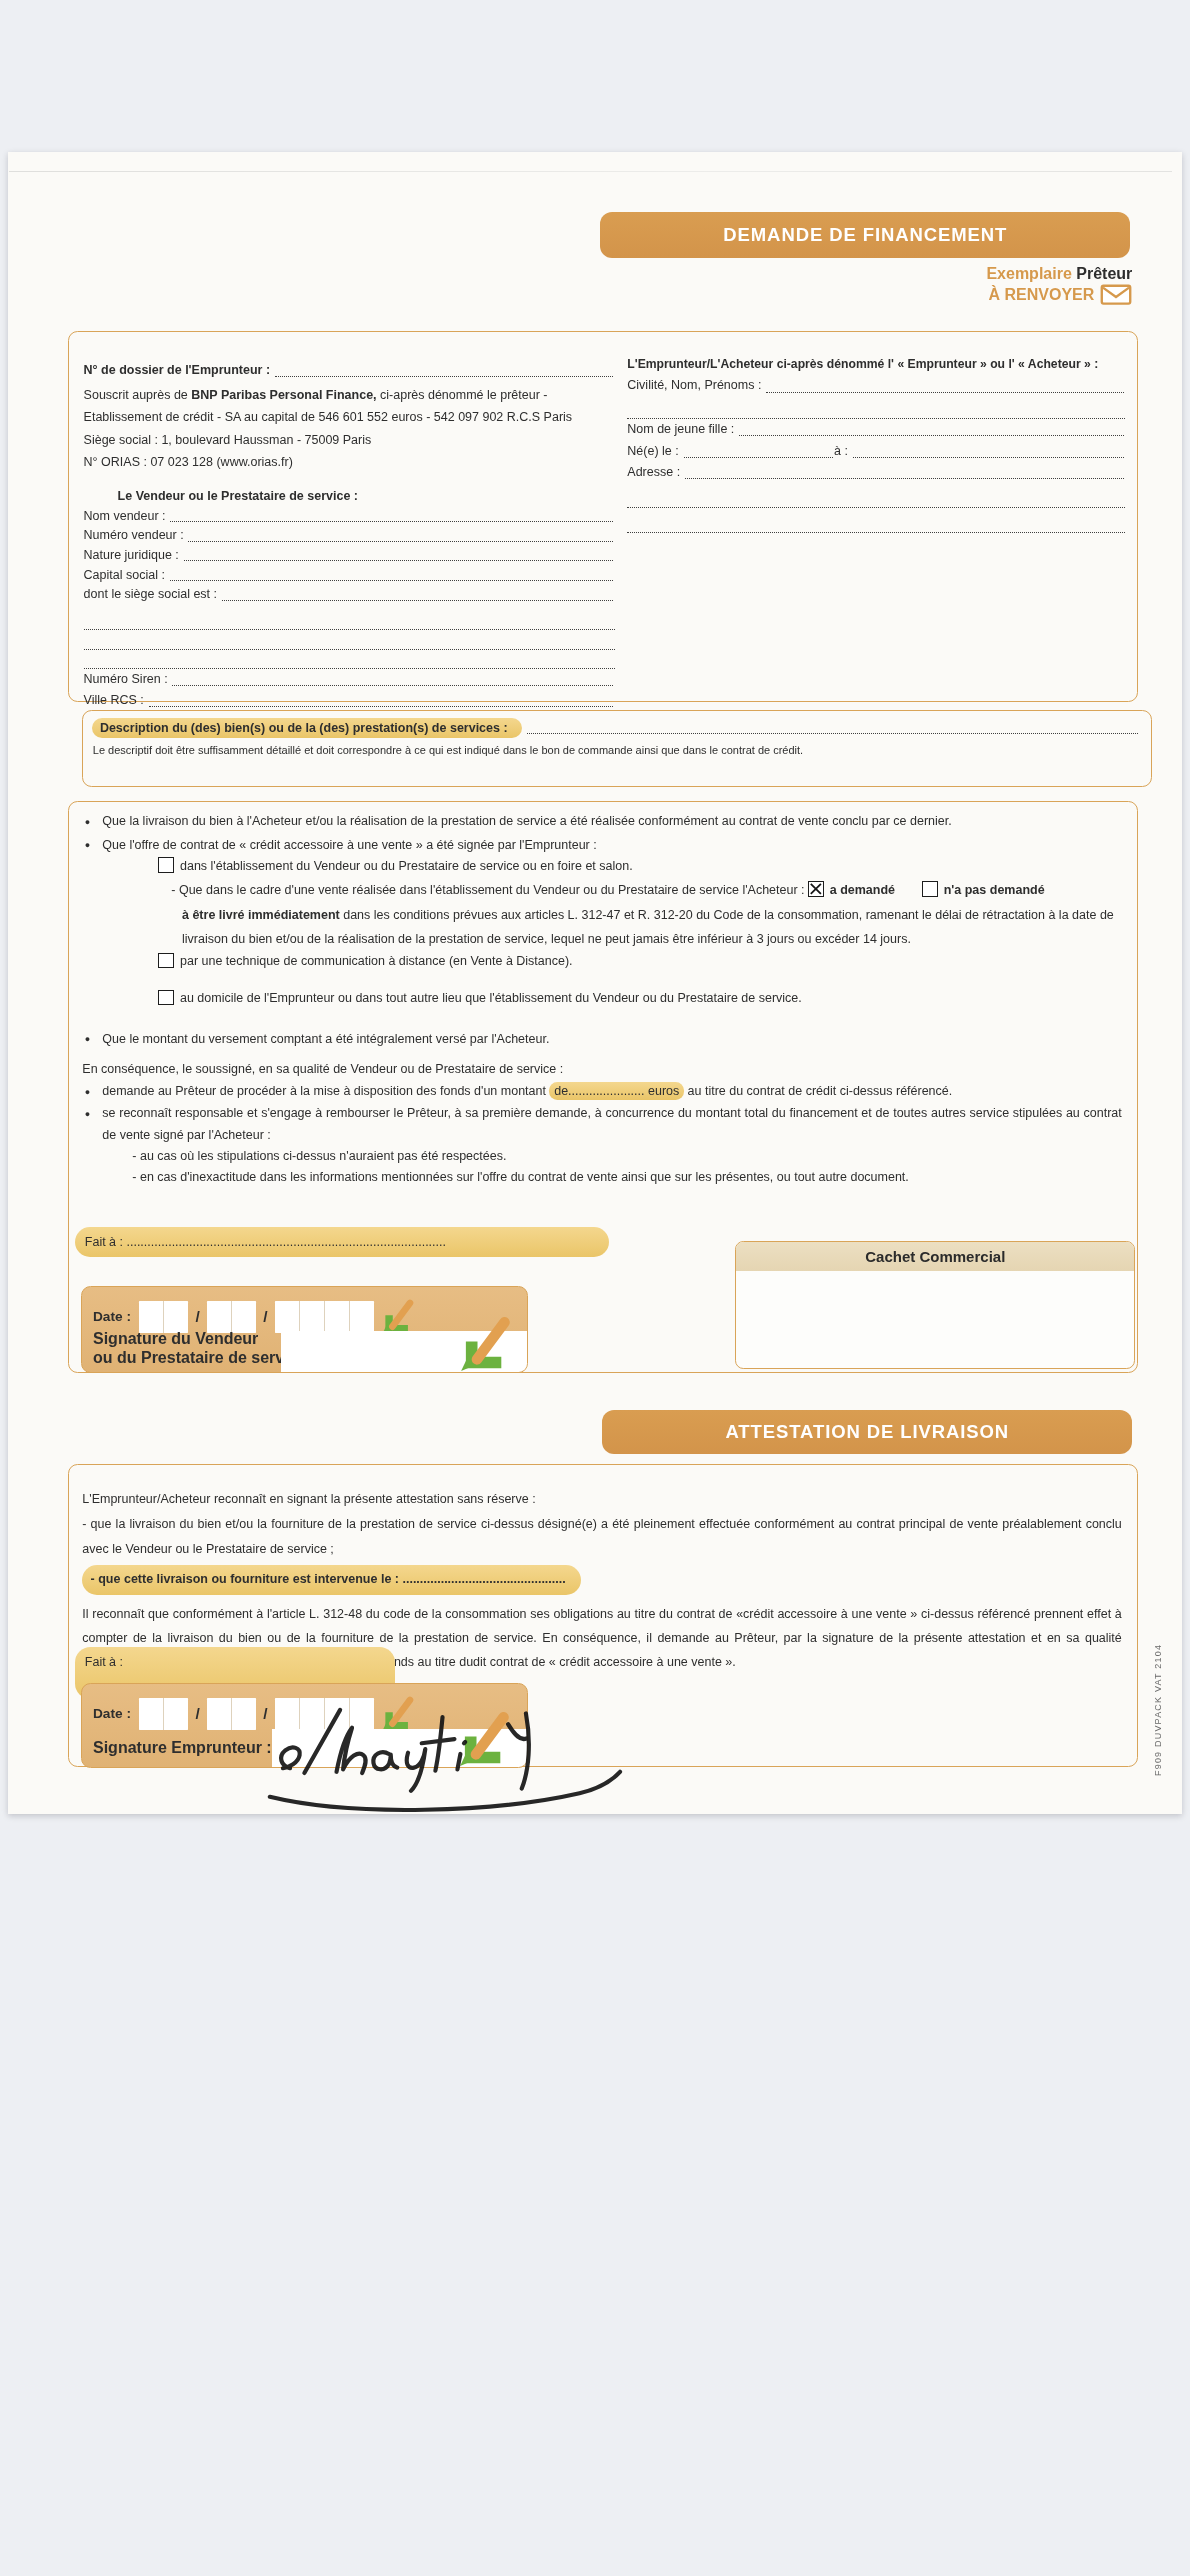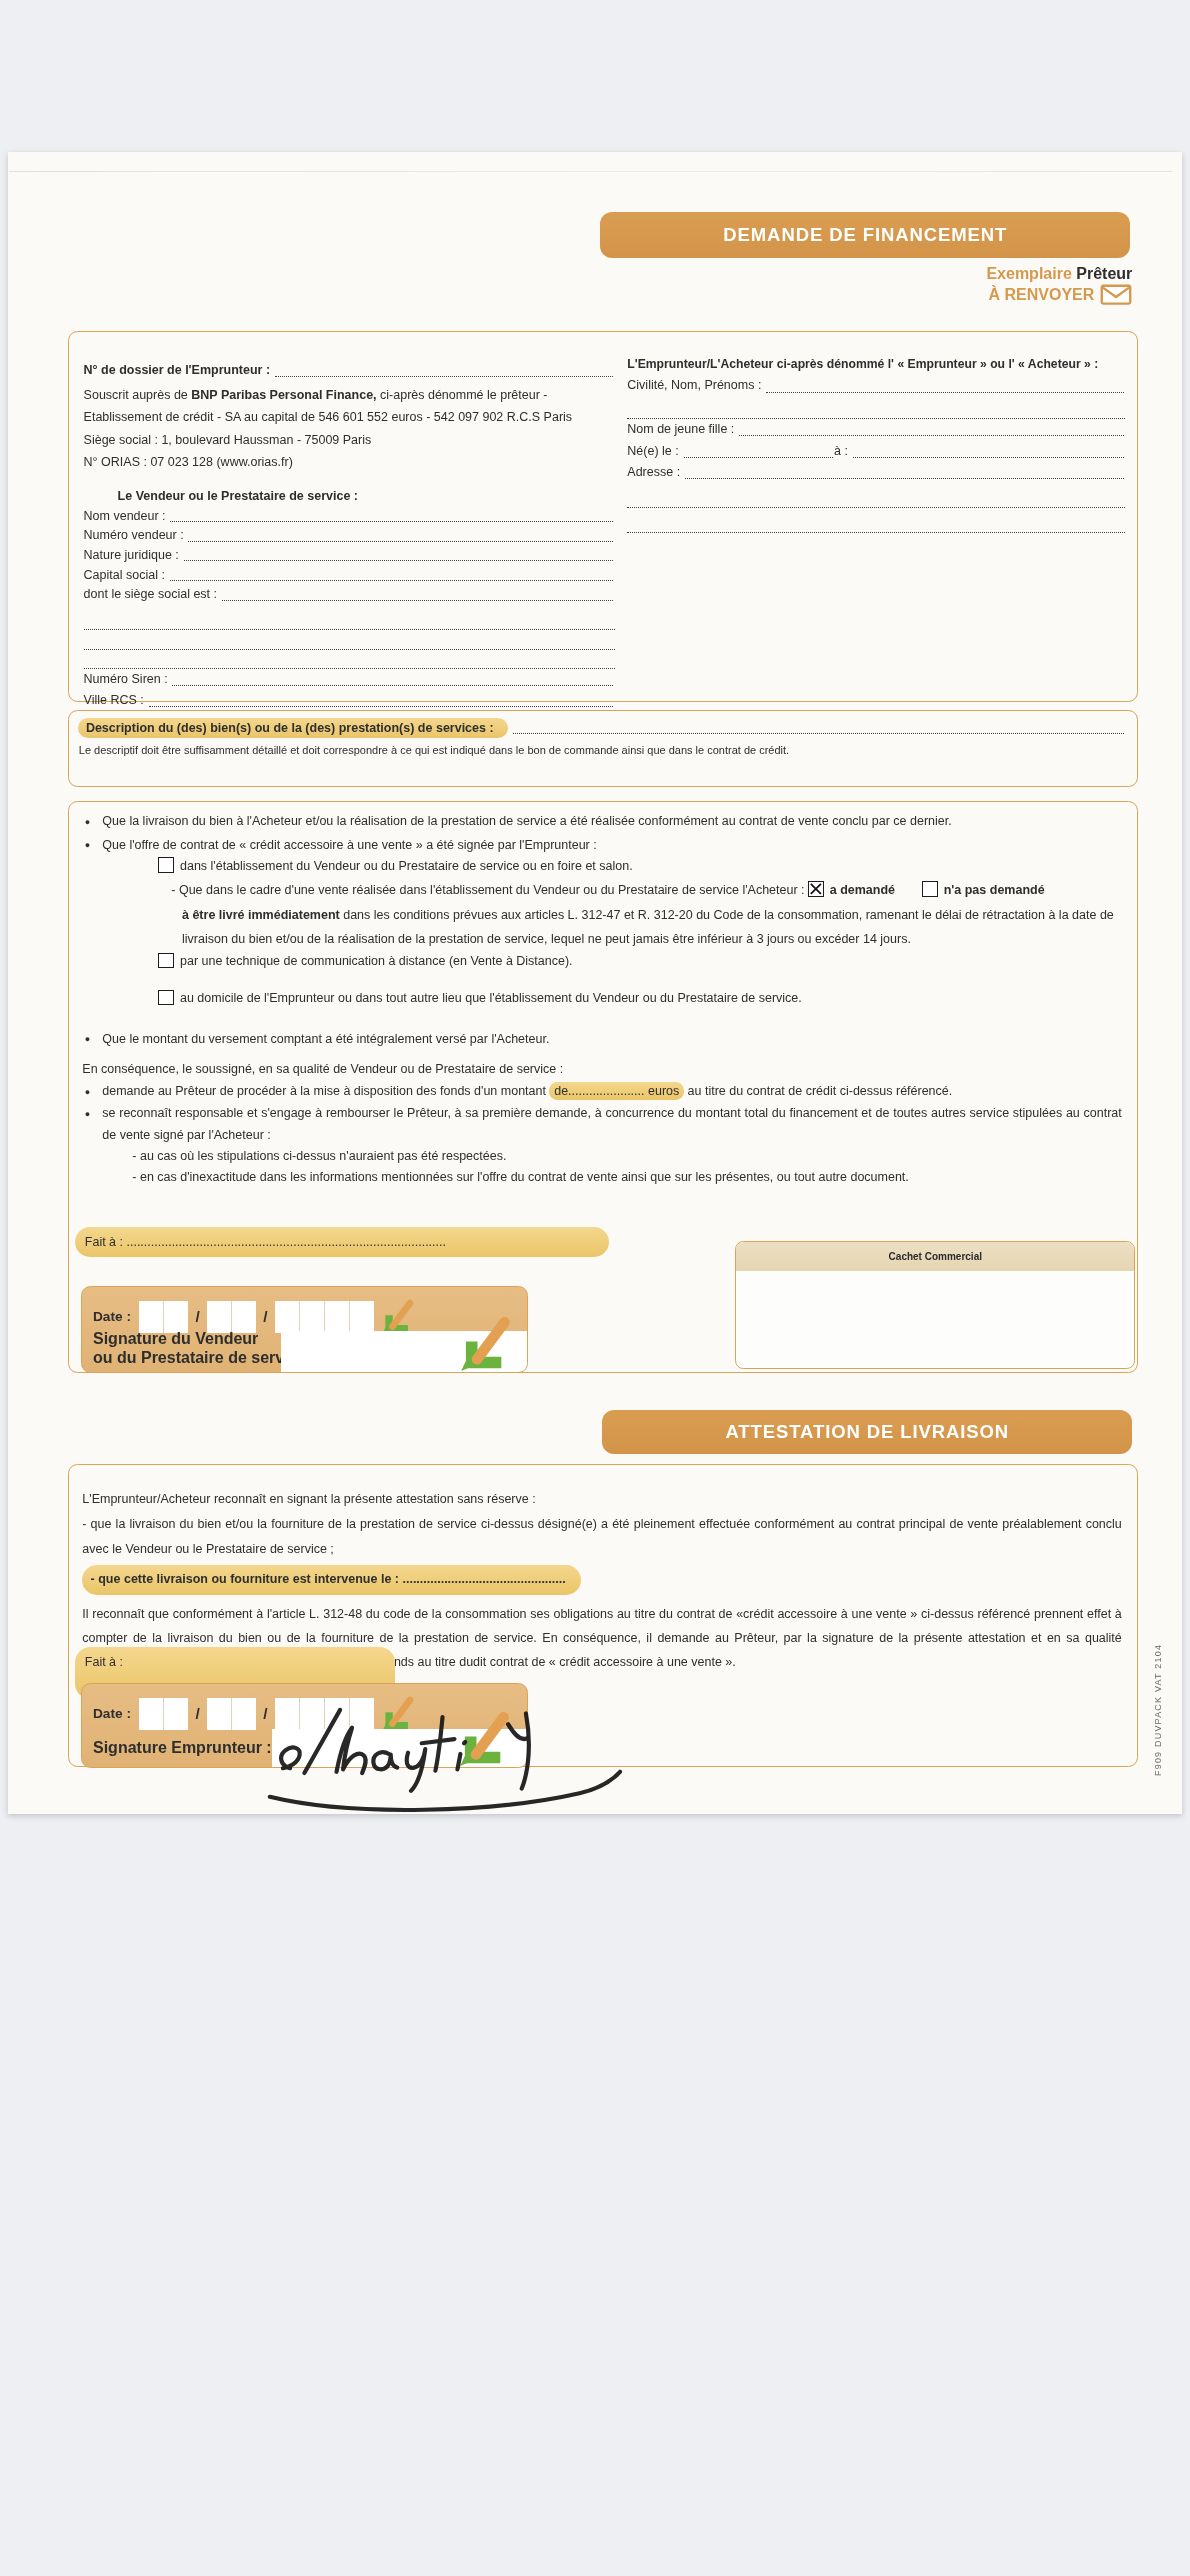--- a/index.html
+++ b/index.html
@@ -36,21 +36,21 @@
   .bullet .bdot{position:absolute;left:2.4px;top:0.6px;font-size:9px;}
   .cbline{margin-left:76px;line-height:21.4px;}
   .cb{display:inline-block;width:13.7px;height:13.7px;border:1.8px solid #1d1d1d;background:#fff;
       vertical-align:-3px;margin-right:6px;position:relative;}
   .cb svg{position:absolute;left:0;top:0;}
   .subdash{margin-left:89px;padding-left:10.7px;text-indent:-10.7px;line-height:24.4px;}
   .dashline{margin-left:50px;line-height:21.4px;}
   
   .cachet{position:absolute;border:1.2px solid #d9a458;border-radius:8.3px;background:#fdfdfb;overflow:hidden;}
   .cachet .chead{height:28.6px;background:linear-gradient(#ecdfc2,#e5d5b2);display:flex;align-items:center;justify-content:center;
-                 font-weight:bold;font-size:10px;color:#2b2b2b;}
+                 font-weight:bold;font-size:15px;color:#2b2b2b;}
   
   .signblock{position:absolute;background:linear-gradient(#e7bd84,#e0b274);border:0.6px solid #d9a458;border-radius:9.5px;}
   .daterow{position:absolute;left:10.7px;top:12px;display:flex;align-items:center;gap:4.8px;}
   .daterow .dlabel{font-weight:bold;font-size:13.7px;margin-right:3.6px;}
   .cellgrp{display:flex;background:#fff;border-radius:1.2px;overflow:hidden;}
   .cell{width:24px;height:32px;background:#fff;border-right:0.6px solid #ded2bd;}
   .cell:last-child{border-right:none;}
   .slash{font-weight:bold;font-size:15.5px;margin:0 2.4px;}
   .sigarea{position:absolute;background:#fff;}
   .siglabel{position:absolute;left:10.7px;font-weight:bold;font-size:16px;line-height:18.5px;}
@@ -150,21 +150,21 @@
       </div>
       <div class="frow" style="line-height:21.4px;">
             <span class="lbl">Adresse :</span>
             <span class="dots"></span>
           </div>
       <div class="bare" style="height:24px;"></div>
       <div class="bare" style="height:24px;"></div>
     </div>
   </div>
 
-  <div class="obox" style="left:60px;top:558px;width:1068px;height:75px;">
+  <div class="obox" style="left:74px;top:558px;width:1068px;height:75px;">
     <div class="frow" style="margin:7.1px 12px 0 8.3px;">
       <span class="pill b" style="padding:3px 14.3px 3px 8.3px;font-size:12.5px;">Description du (des) bien(s) ou de la (des) prestation(s) de services :</span>
       <span class="dots"></span>
     </div>
     <div class="note" style="margin:6px 12px 0 9.5px;">Le descriptif doit être suffisamment détaillé et doit correspondre à ce qui est indiqué dans le bon de commande ainsi que dans le contrat de crédit.</div>
   </div>
 
   <div class="obox" style="left:60px;top:649px;width:1068px;height:570px;">
     <div style="padding:3.6px 15.5px 0 13px;">
       <p class="t bullet" style="margin-top:4.8px;"><span class="bdot">●</span><span>Que la livraison du bien à l'Acheteur et/ou la réalisation de la prestation de service a été réalisée conformément au contrat de vente conclu par ce dernier.</span></p>

